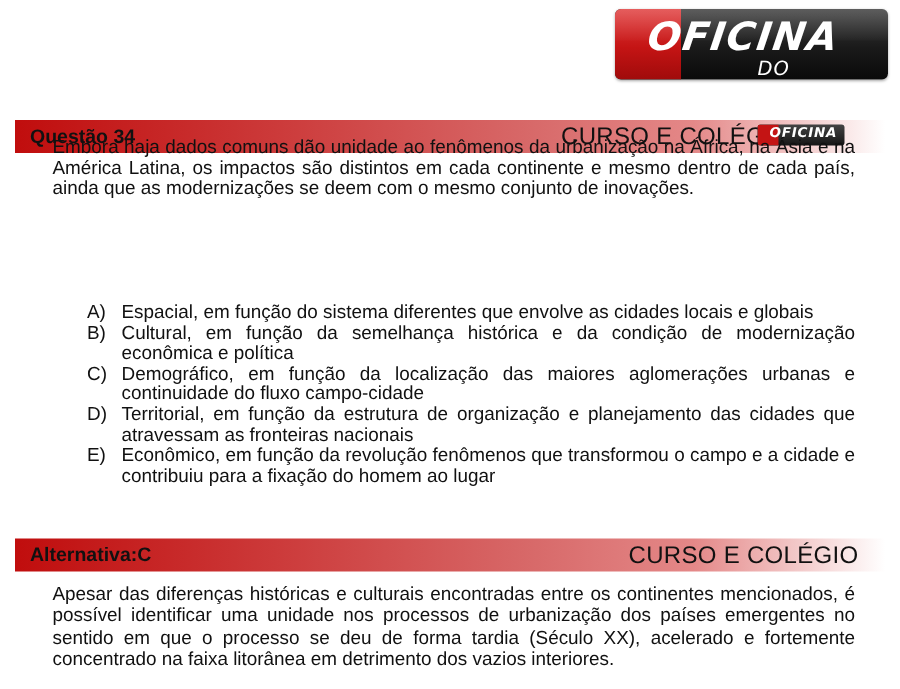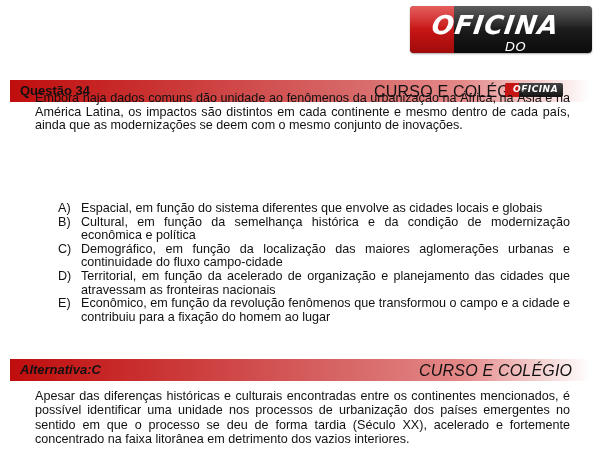--- a/index.html
+++ b/index.html
@@ -41,21 +41,21 @@
     .bar .bar-title {
       position: absolute; left: 10px; top: 4px;
       font-size: 13px; font-weight: bold; color: #111; line-height: 14px; text-align: center;
     }
     .bar .bar-right {
       position: absolute; top: 5px;
       font-size: 16px; color: #111; letter-spacing: 0.2px; line-height: 13px;
     }
     .bar1 { top: 80px; }
     .bar1 .bar-right { left: 364px; }
-    .bar2 { top: 359px; font-style: italic; }
+    .bar2 { top: 359px; }
     .bar2 .bar-right { left: 409px; }
 
     .mini-logo {
       position: absolute; left: 495px; top: 3px; width: 58px; height: 14px;
       background: linear-gradient(180deg, #444 0%, #151515 100%);
       border-radius: 2px; overflow: hidden;
     }
     .mini-logo .mini-red { position: absolute; left: 0; top: 0; width: 14px; height: 100%; background: #c41414; }
     .mini-logo .mini-word {
       position: absolute; left: 8px; top: 1px;
@@ -109,21 +109,21 @@
   <div class="option">
     <span class="letter">B)</span>
     <span class="otext">Cultural, em função da semelhança histórica e da condição de modernização econômica e política</span>
   </div>
   <div class="option">
     <span class="letter">C)</span>
     <span class="otext">Demográfico, em função da localização das maiores aglomerações urbanas e continuidade do fluxo campo-cidade</span>
   </div>
   <div class="option">
     <span class="letter">D)</span>
-    <span class="otext">Territorial, em função da acelerado de organização e planejamento das cidades que atravessam as fronteiras nacionais</span>
+    <span class="otext">Territorial, em função da estrutura de organização e planejamento das cidades que atravessam as fronteiras nacionais</span>
   </div>
   <div class="option">
     <span class="letter">E)</span>
     <span class="otext">Econômico, em função da revolução fenômenos que transformou o campo e a cidade e contribuiu para a fixação do homem ao lugar</span>
   </div>
 </div>
 
 <div class="bar bar2">
   <span class="bar-title">Alternativa:C</span>
   <span class="bar-right">CURSO E COLÉGIO</span>

